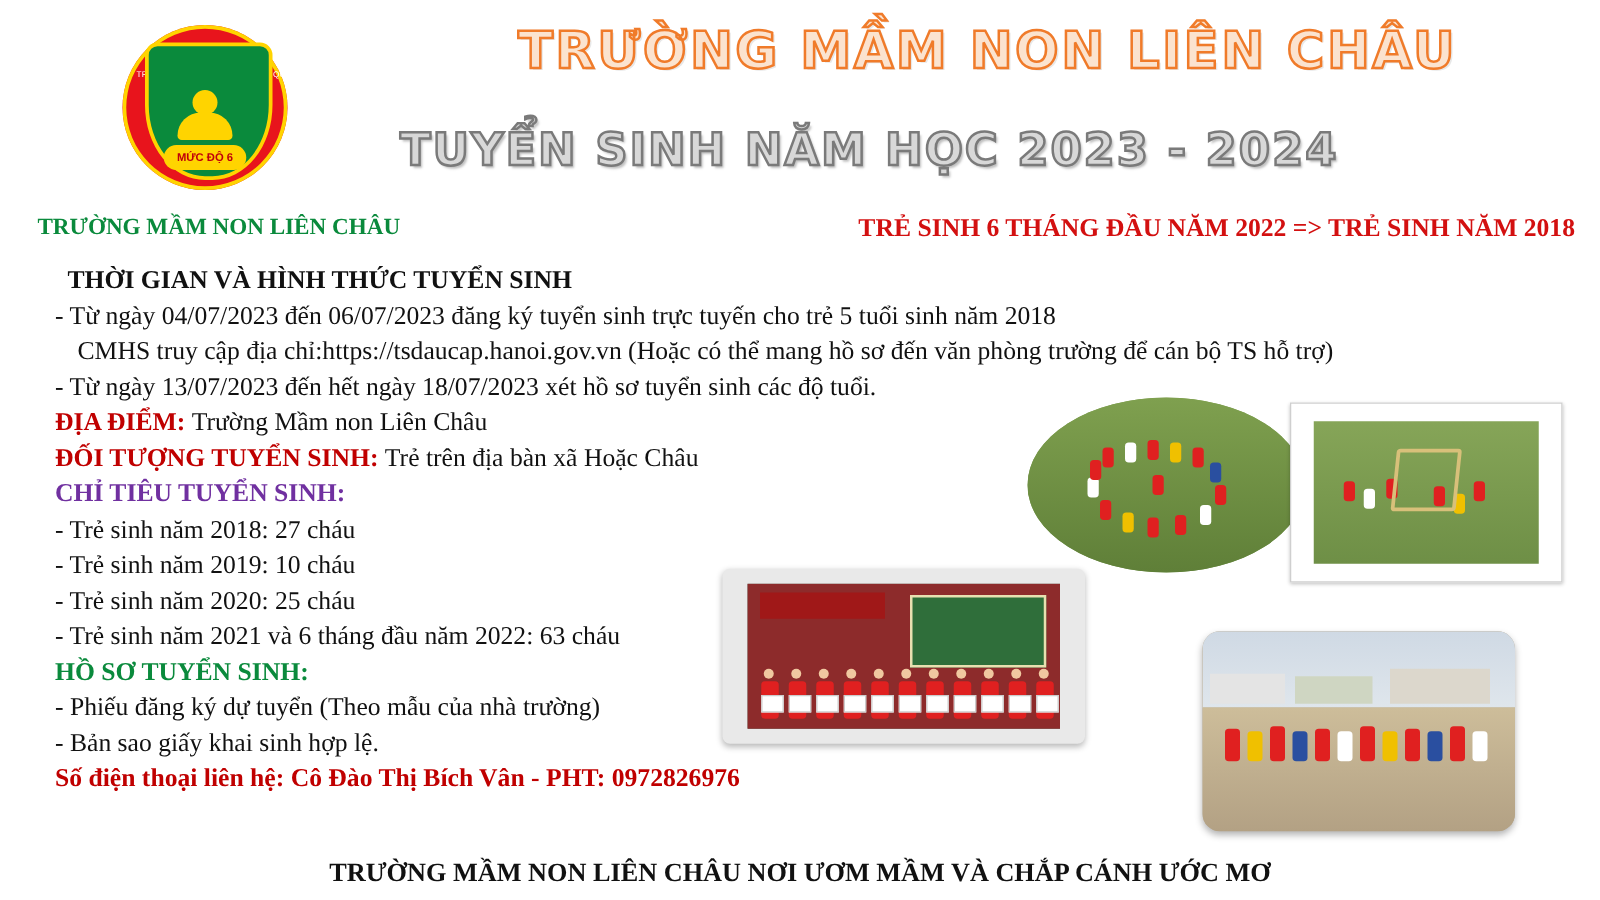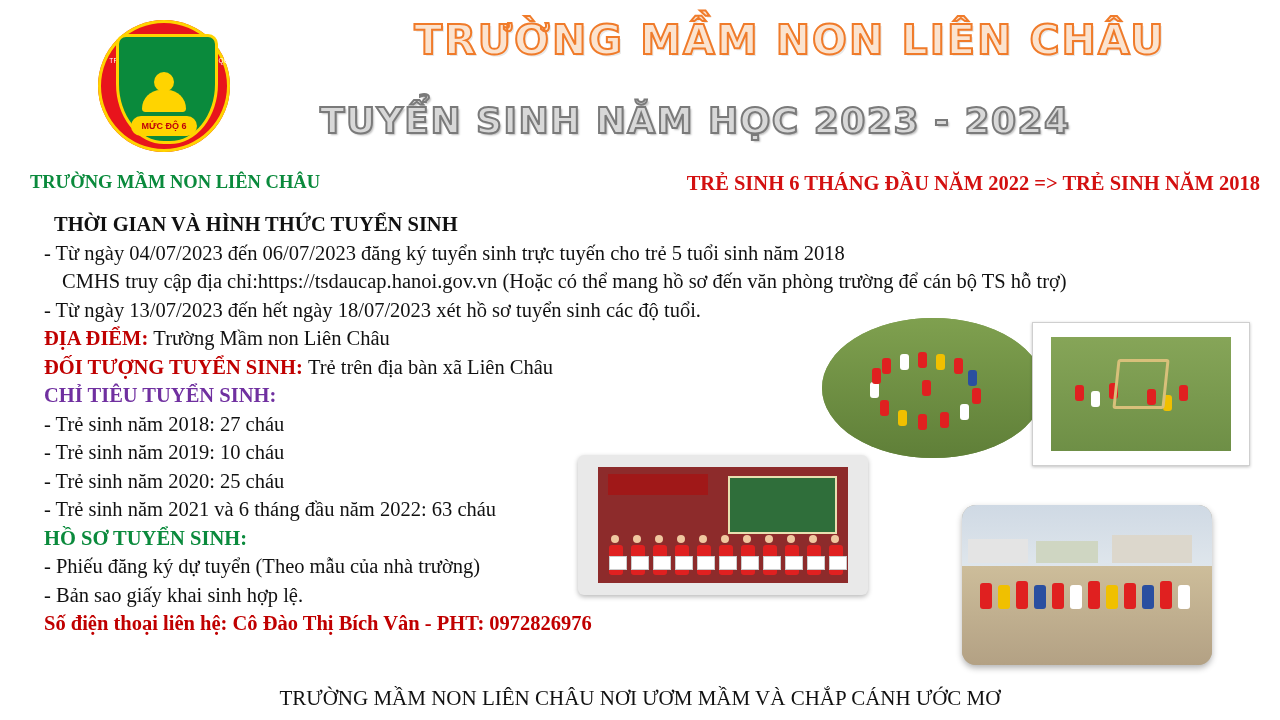--- a/index.html
+++ b/index.html
@@ -169,21 +169,21 @@
     font-weight: normal;
     color: #111111;
   }
 
   .footer {
     position: absolute;
     left: 0;
     top: 686px;
     width: 1280px;
     text-align: center;
-    font-weight: normal;
+    font-weight: bold;
     font-size: 21px;
     color: #111111;
   }
 
   
   .photo {
     position: absolute;
     overflow: hidden;
     background: #6e8f4e;
   }
@@ -277,21 +277,21 @@
   <div class="line" style="padding-left:18px">CMHS truy cập địa chỉ:https://tsdaucap.hanoi.gov.vn (Hoặc có thể mang hồ sơ đến văn phòng trường để cán bộ TS hỗ trợ)</div>
   <div class="line">- Từ ngày 13/07/2023 đến hết ngày 18/07/2023 xét hồ sơ tuyển sinh các độ tuổi.</div>
 
   <div class="line red-bold">
     <span>ĐỊA ĐIỂM:</span>
     <span class="inline-normal">Trường Mầm non Liên Châu</span>
   </div>
 
   <div class="line red-bold">
     <span>ĐỐI TƯỢNG TUYỂN SINH:</span>
-    <span class="inline-normal">Trẻ trên địa bàn xã Liên Châu</span>
+    <span class="inline-normal">Trẻ trên địa bàn xã Hoặc Châu</span>
   </div>
 
   <div class="line purple-bold">CHỈ TIÊU TUYỂN SINH:</div>
   <div class="line">- Trẻ sinh năm 2018: 27 cháu</div>
   <div class="line">- Trẻ sinh năm 2019: 10 cháu</div>
   <div class="line">- Trẻ sinh năm 2020: 25 cháu</div>
   <div class="line">- Trẻ sinh năm 2021 và 6 tháng đầu năm 2022: 63 cháu</div>
 
   <div class="line green-bold">HỒ SƠ TUYỂN SINH:</div>
   <div class="line">- Phiếu đăng ký dự tuyển (Theo mẫu của nhà trường)</div>

